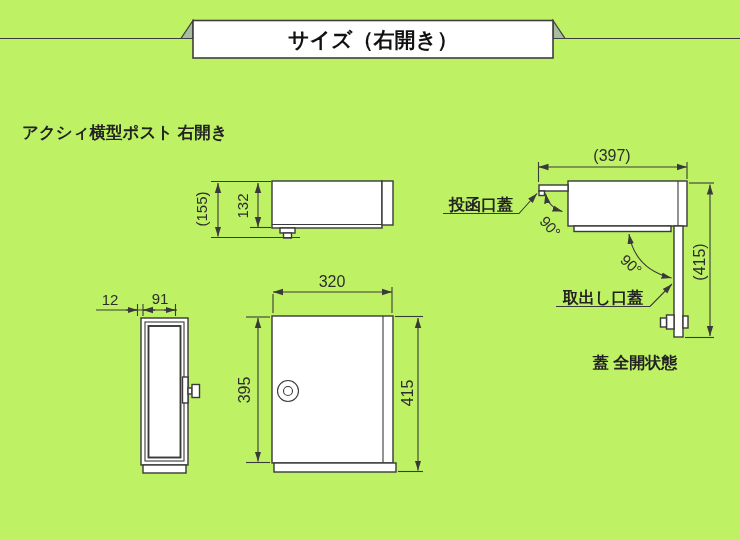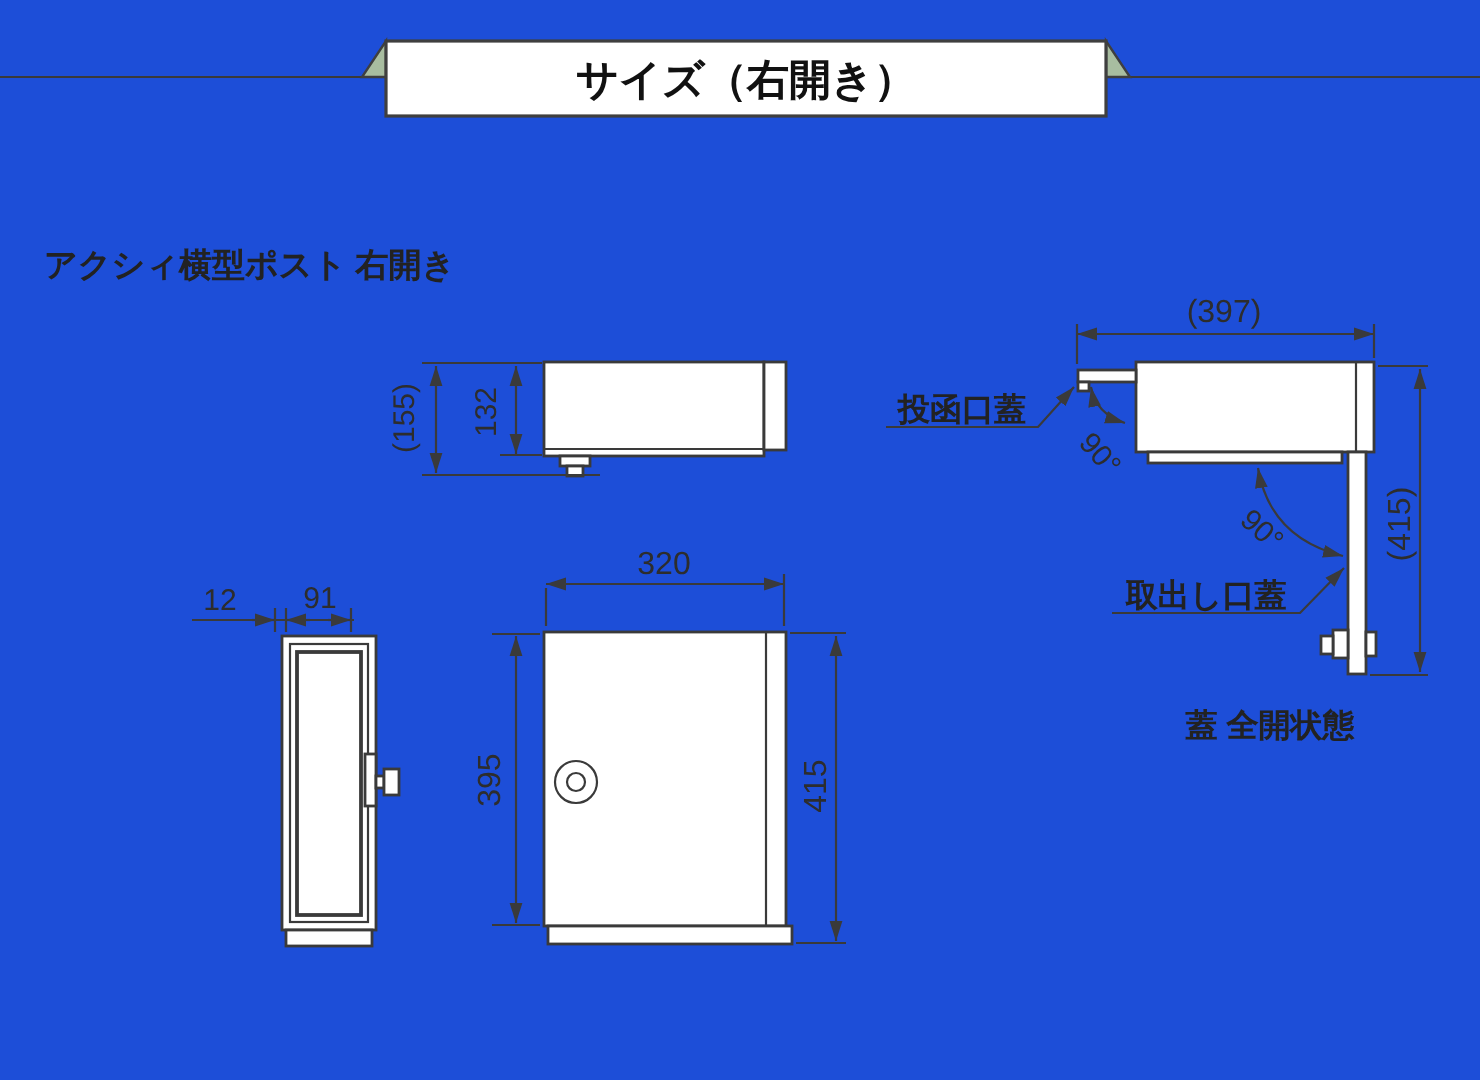--- a/index.html
+++ b/index.html
@@ -1,19 +1,19 @@
 <!DOCTYPE html>
 <html><head>
 <meta charset="utf-8">
 <style>
   html,body{margin:0;padding:0;background:#ffffff;}
   .canvas{
     position:relative;
     width:740px;height:540px;
-    background:#1d4ed8;
+    background:#bef264;
     font-family:"Liberation Sans","DejaVu Sans",sans-serif;
     overflow:hidden;
   }
   svg{display:block;}
   .ol{fill:#ffffff;stroke:#3a3a3a;stroke-width:1.4;}
   .olt{fill:#ffffff;stroke:#3a3a3a;stroke-width:1.9;}
   .thin{fill:none;stroke:#3a3a3a;stroke-width:1.1;}
   .dl{fill:none;stroke:#3a3a3a;stroke-width:1.1;}
   .dim-text{font-size:15px;fill:#2d2d2d;}
   .dim-text-lg{font-size:16px;fill:#2d2d2d;}

